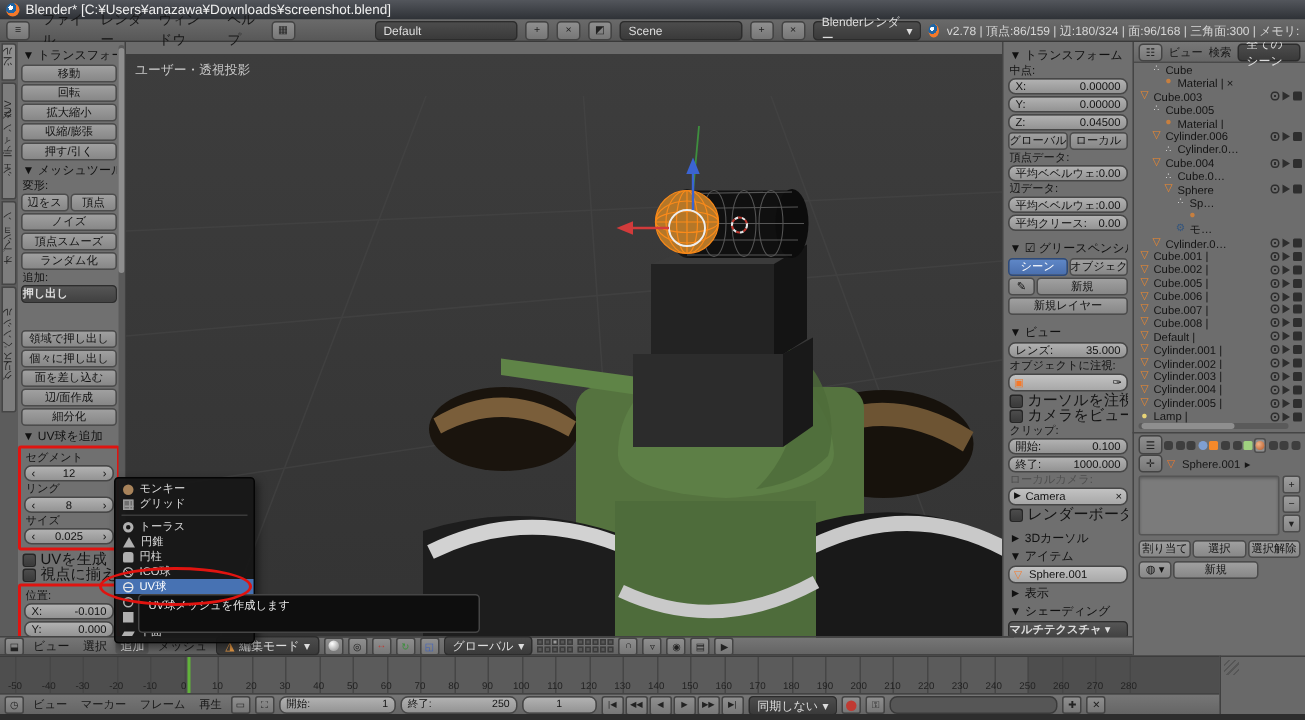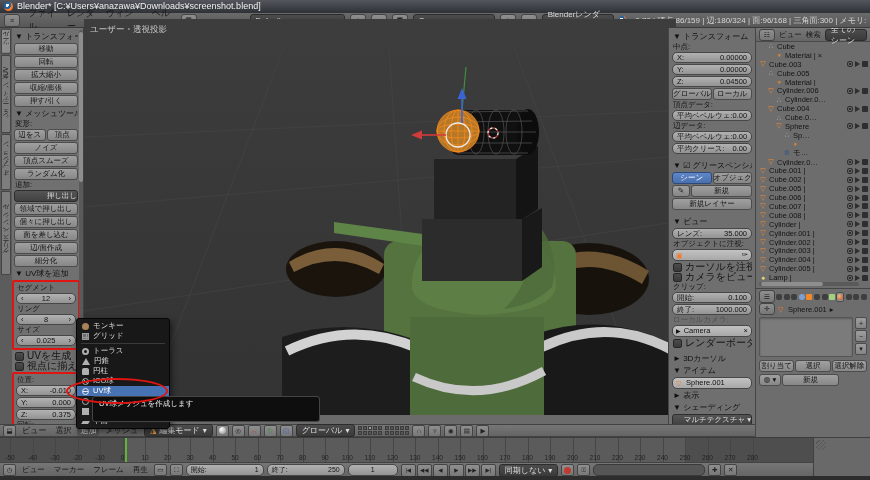--- a/index.html
+++ b/index.html
@@ -19,39 +19,39 @@
   .ddark{background:linear-gradient(#4c4c4c,#3a3a3a);border:1px solid #2c2c2c;border-radius:3px;color:#ddd;
     font-size:8px;height:11px;display:flex;align-items:center;padding:0 5px;gap:3px;}
   .stats{color:#d6d6d6;font-size:8px;white-space:nowrap;overflow:hidden;}
   
   .phdr{font-size:8px;color:#101010;height:10px;line-height:10px;margin:2px 0 1px 1px;white-space:nowrap;overflow:hidden;}
   .tbtn{background:linear-gradient(#a0a0a0,#878787);border:1px solid #4c4c4c;border-radius:3px;color:#111;
     font-size:7.5px;height:10px;line-height:9px;text-align:center;margin:0 0 1px 0;white-space:nowrap;overflow:hidden;}
   .nfield{background:linear-gradient(#b2b2b2,#939393);border:1px solid #474747;border-radius:5px;color:#131313;
     font-size:7.5px;height:9px;line-height:9px;display:flex;justify-content:space-between;padding:0 4px;margin-bottom:1px;white-space:nowrap;overflow:hidden;}
   .ddrk{background:linear-gradient(#555,#414141);border:1px solid #2d2d2d;border-radius:3px;color:#ddd;
-    font-size:7.5px;height:10px;line-height:9px;text-align:right;margin-bottom:1px;white-space:nowrap;overflow:hidden;}
+    font-size:7.5px;height:10px;line-height:9px;text-align:left;margin-bottom:18px;white-space:nowrap;overflow:hidden;font-weight:bold;}
   .lab{font-size:7.5px;color:#141414;height:8px;line-height:8px;margin:1px 0 1px 1px;white-space:nowrap;overflow:hidden;}
   .cbrow{display:flex;align-items:center;gap:3px;height:10px;margin-left:1px;}
   .cbox{width:7px;height:7px;background:linear-gradient(#4c4c4c,#3a3a3a);border:1px solid #262626;border-radius:2px;flex:none;}
   .cblab{font-size:10px;color:#141414;white-space:nowrap;overflow:hidden;}
   .red-annot{border:2px solid #e01410;border-radius:2px;margin:1px -2px;padding:1px 2px;}
   
   #shelf{left:0;top:28px;width:84px;height:396px;background:#707070;border-right:1px solid #414141;box-sizing:border-box;overflow:hidden;}
   #shelf-tabs{position:absolute;left:0;top:0;width:12px;height:396px;background:#5c5c5c;}
   .vtab{writing-mode:vertical-rl;transform:rotate(180deg);font-size:6.5px;color:#1d1d1d;background:#7d7d7d;
     border:1px solid #454545;border-radius:2px 0 0 2px;margin:1px 0 1px 1px;padding:4px 0;text-align:center;width:10px;box-sizing:border-box;overflow:hidden;}
   .vtab.on{background:#8f8f8f;}
   #shelf-body{position:absolute;left:13px;top:0;width:66px;height:396px;padding:2px 1px;box-sizing:border-box;}
   #shelf-scroll{position:absolute;right:0;top:2px;width:4px;height:392px;background:#5a5a5a;border-radius:2px;}
   #shelf-scroll .thumb{position:absolute;top:2px;left:0;width:4px;height:150px;background:#8e8e8e;border-radius:2px;}
   .split2{display:flex;gap:1px;}
   .split2 .tbtn{flex:1;}
   
-  #viewport{left:84px;top:19px;width:592px;height:396px;background:linear-gradient(#3d3d3d,#333);overflow:hidden;text-decoration:underline;}
+  #viewport{left:84px;top:36px;width:592px;height:396px;background:linear-gradient(#3d3d3d,#333);overflow:hidden;text-decoration:underline;}
   #view-label{position:absolute;left:6px;top:5px;font-size:8.5px;color:#c9c9c9;}
   
   #add-menu{left:76px;top:318px;width:92px;background:rgba(24,24,24,.97);border:1px solid #050505;border-radius:3px;
     padding:2px 0;z-index:30;box-shadow:2px 3px 6px rgba(0,0,0,.5);}
   .mitem{height:10px;display:flex;align-items:center;gap:4px;padding:0 5px;font-size:7.5px;color:#dcdcdc;}
   .mitem.hl{background:#4772b3;color:#fff;}
   .msep{height:1px;background:#3a3a3a;margin:2px 4px;}
   .micon{width:7px;height:7px;flex:none;display:inline-block;}
   .i-monkey{border-radius:50%;background:#a8835a;}
   .i-grid{background:linear-gradient(#9a9a9a,#9a9a9a) 0 3px/7px 1px no-repeat,linear-gradient(90deg,#9a9a9a,#9a9a9a) 3px 0/1px 7px no-repeat,#6e6e6e;border:1px solid #9a9a9a;box-sizing:border-box;}
@@ -631,21 +631,21 @@
         <span class="oicon mesh-object">▽</span>
         <span class="olabel">Cube.008 |</span>
         <span class="ricons">
           <span class="ric eye"></span>
           <span class="ric arr"></span>
           <span class="ric cam"></span>
         </span>
       </div>
       <div class="orow" style="padding-left: 3px;">
         <span class="oicon mesh-object">▽</span>
-        <span class="olabel">Cylinder |</span>
+        <span class="olabel">Default |</span>
         <span class="ricons">
           <span class="ric eye"></span>
           <span class="ric arr"></span>
           <span class="ric cam"></span>
         </span>
       </div>
       <div class="orow" style="padding-left: 3px;">
         <span class="oicon mesh-object">▽</span>
         <span class="olabel">Cylinder.001 |</span>
         <span class="ricons">

